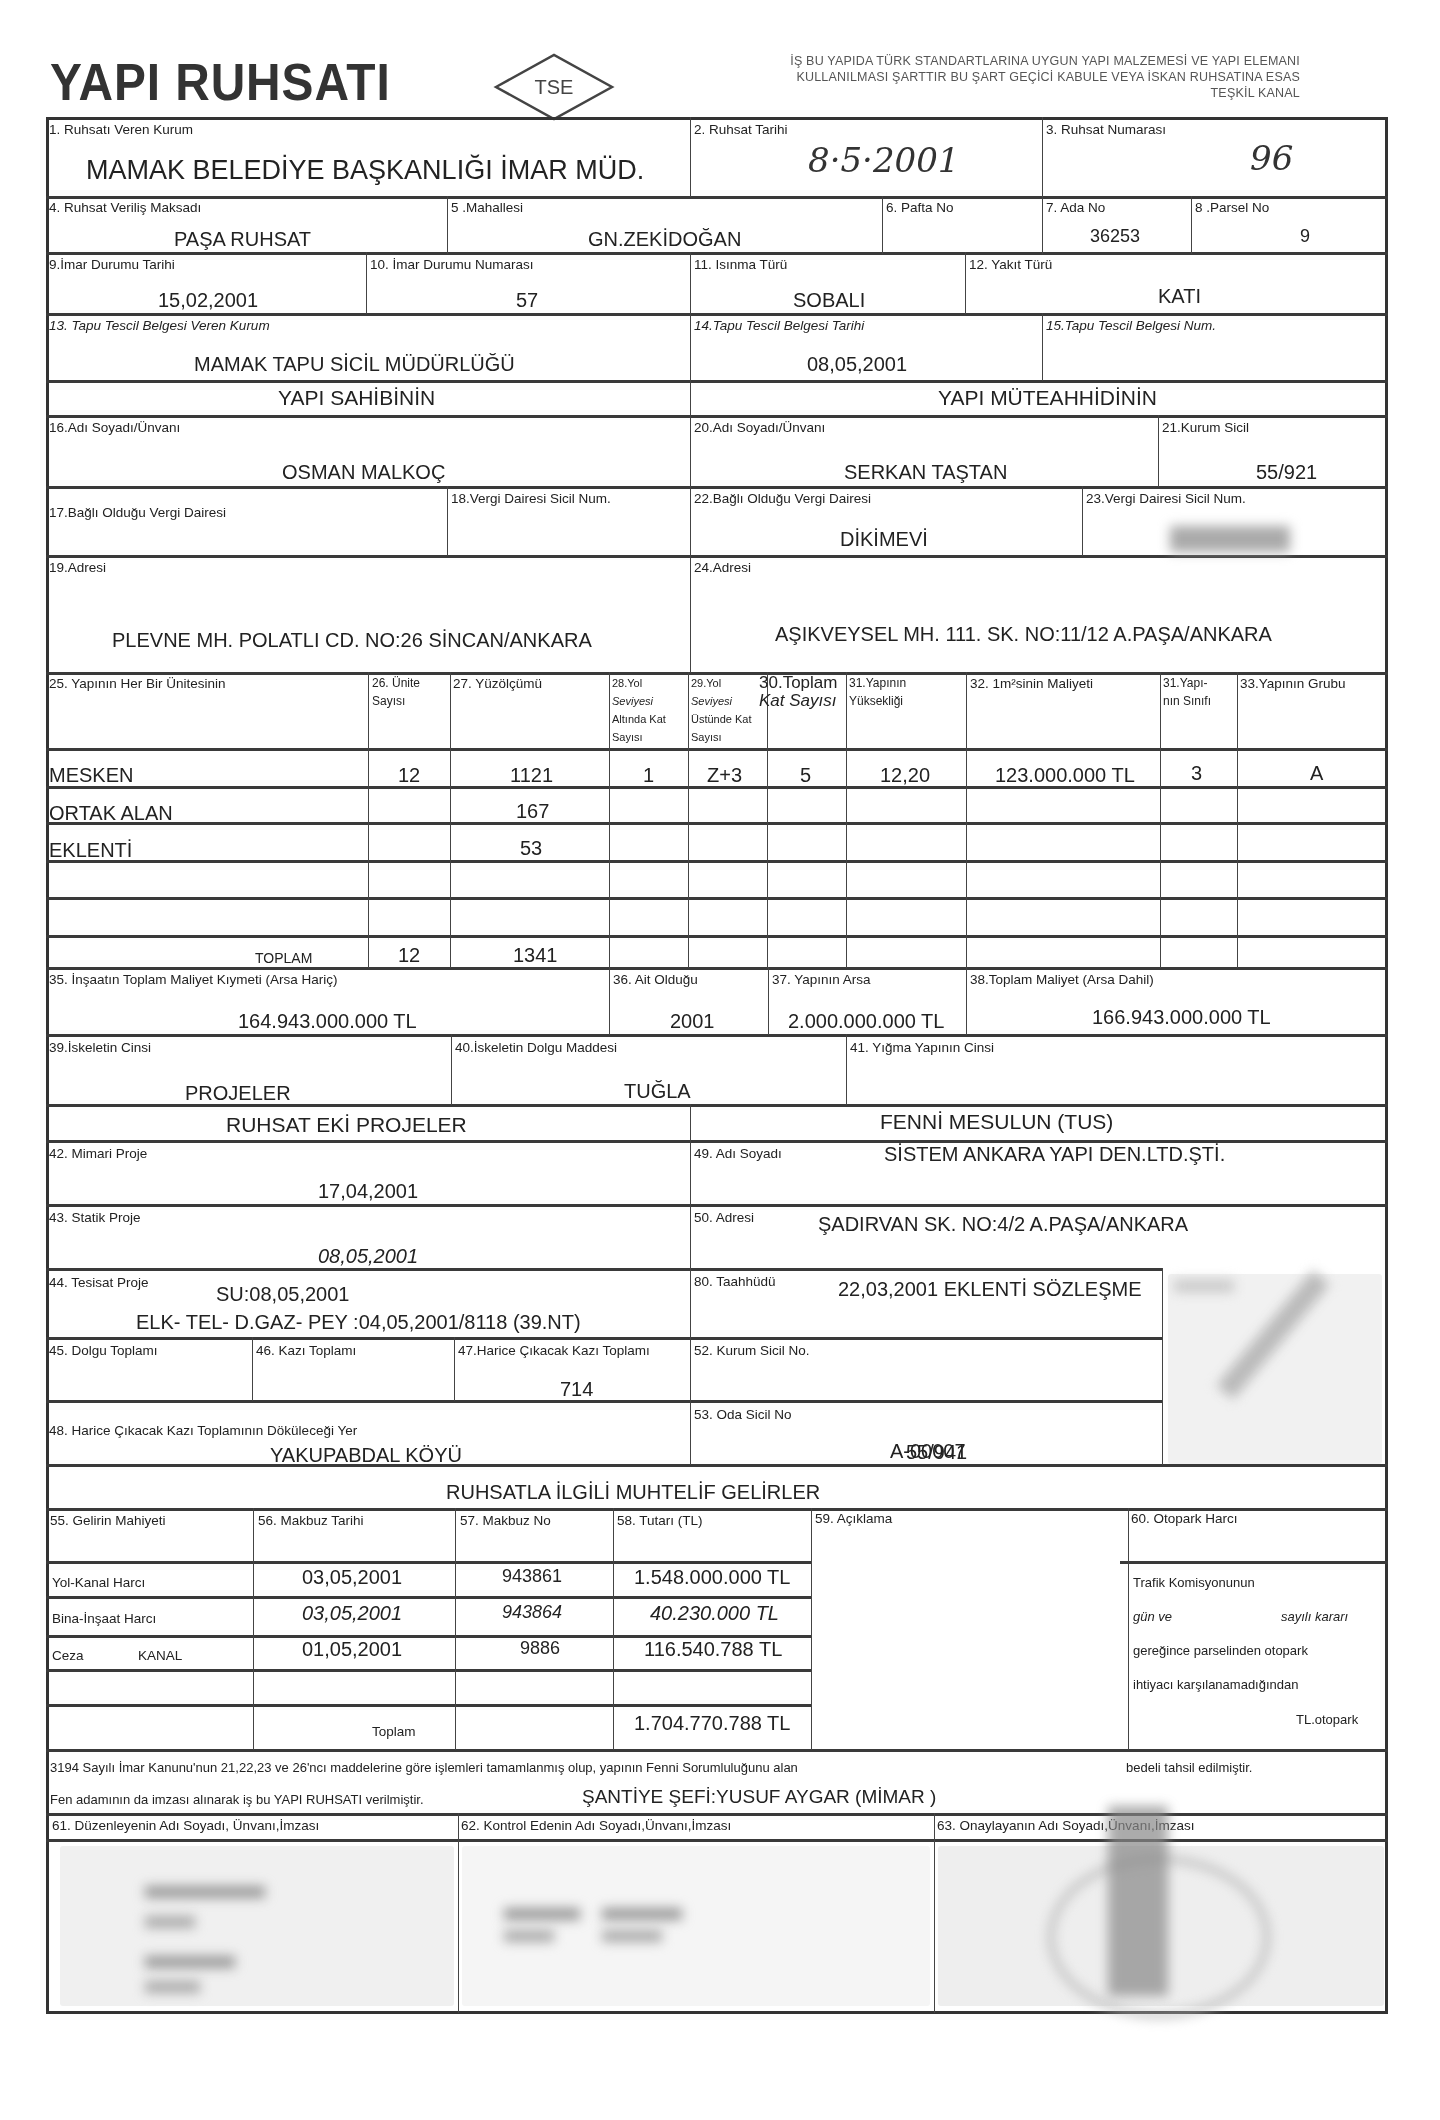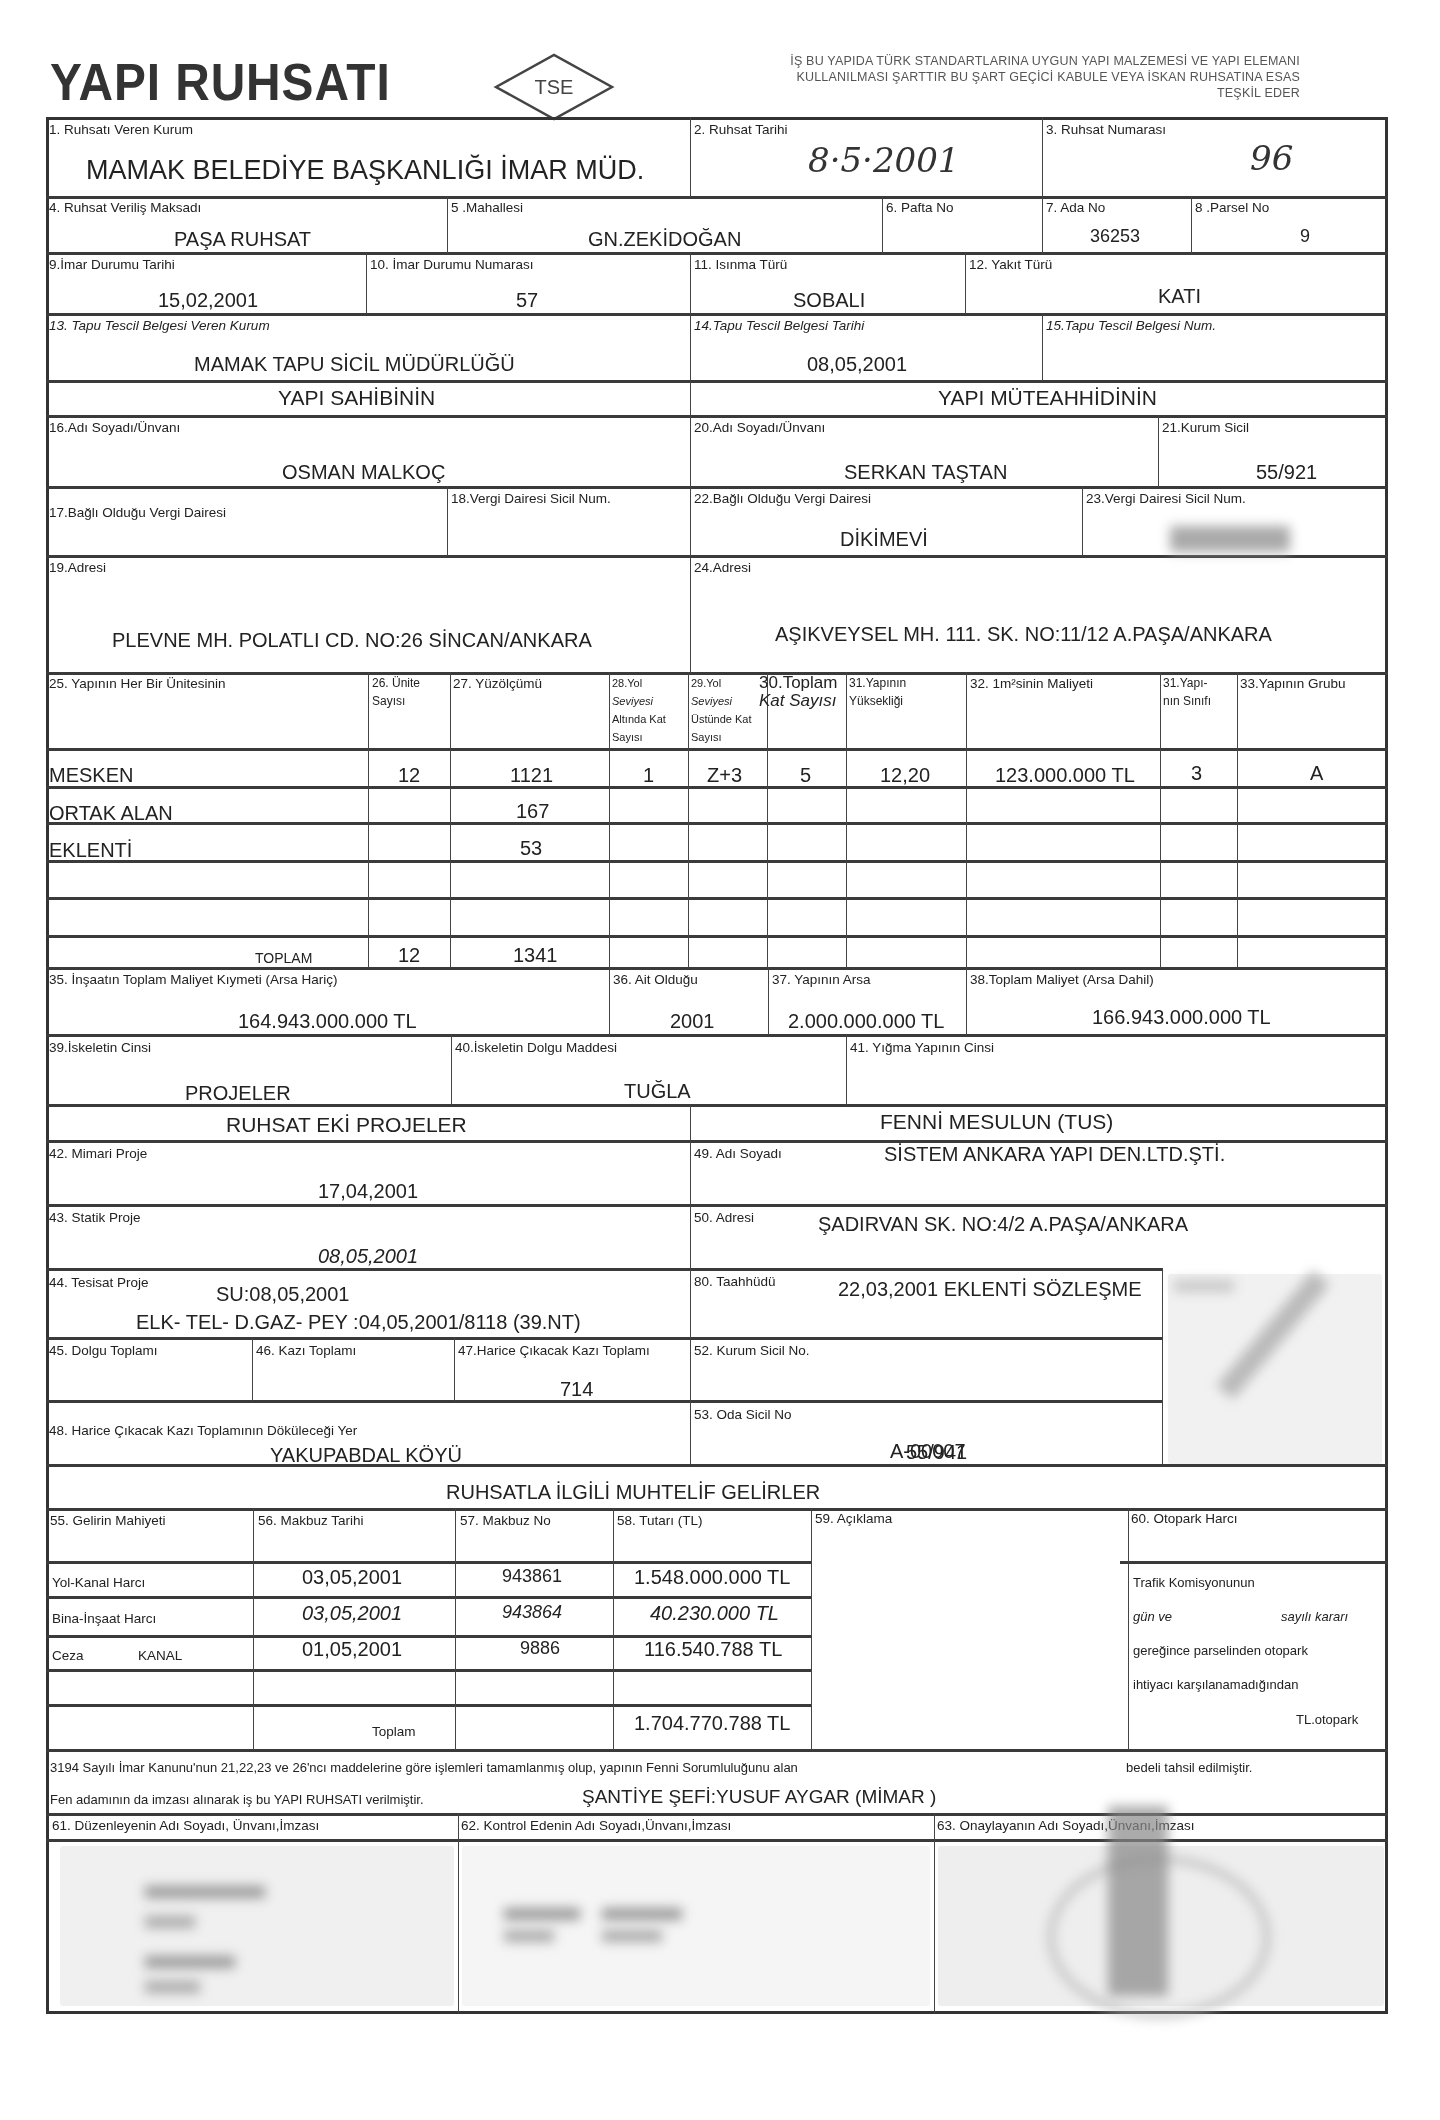--- a/index.html
+++ b/index.html
@@ -26,21 +26,21 @@
 <body>
 
 <div class="abs title">YAPI RUHSATI</div>
 <svg class="abs tse" viewBox="0 0 124 70">
   <polygon points="4,35 62,3 120,35 62,67" fill="none" stroke="#444" stroke-width="2.5"></polygon>
   <text x="62" y="42" text-anchor="middle" font-size="20" font-family="Liberation Sans, sans-serif" fill="#444">TSE</text>
 </svg>
 <div class="abs notice">
   <div>İŞ BU YAPIDA TÜRK STANDARTLARINA UYGUN YAPI MALZEMESİ VE YAPI ELEMANI</div>
   <div>KULLANILMASI ŞARTTIR BU ŞART GEÇİCİ KABULE VEYA İSKAN RUHSATINA ESAS</div>
-  <div>TEŞKİL EDER</div>
+  <div>TEŞKİL KANAL</div>
 </div>
 
 <div class="abs frame"></div>
 
 <div class="hl" style="left:46px;width:1342px;top:196px"></div>
 <div class="hl" style="left:46px;width:1342px;top:252px"></div>
 <div class="hl" style="left:46px;width:1342px;top:313px"></div>
 <div class="hl" style="left:46px;width:1342px;top:380px"></div>
 <div class="hl" style="left:46px;width:1342px;top:415px"></div>
 <div class="hl" style="left:46px;width:1342px;top:486px"></div>

